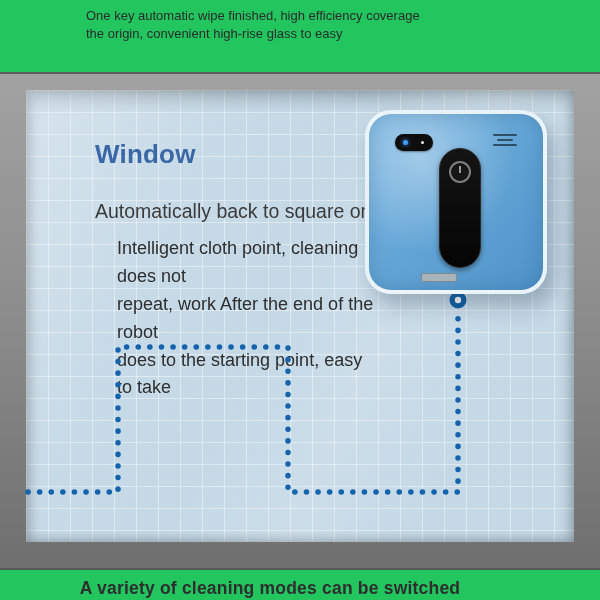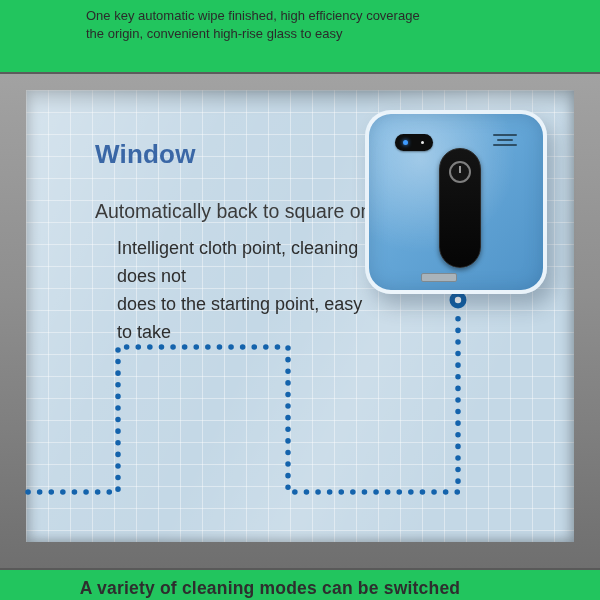--- a/index.html
+++ b/index.html
@@ -225,20 +225,21 @@
   <div class="window-section">
     <div class="glass"></div>
     <div class="glass-sheen"></div>
 
     <div class="headline">
       <div>Window</div>
     </div>
     <div class="subheadline">Automatically back to square one</div>
     <div class="description">
       <div>Intelligent cloth point, cleaning does not</div>
+      <div>repeat, work   After the end of the robot</div>
       <div>does to the starting point, easy to take</div>
     </div>
 
     <svg class="path-svg" viewBox="0 0 600 498" xmlns="http://www.w3.org/2000/svg">
       <path d="M 28 418 H 118 V 273 H 288 V 418 H 458 V 238" fill="none" stroke="#1463ac" stroke-width="5.5" stroke-linecap="round" stroke-dasharray="0.1 11.5"></path>
       <circle cx="458" cy="226" r="8.5" fill="#0f5fa6"></circle>
       <circle cx="458" cy="226" r="3.2" fill="#ffffff"></circle>
     </svg>
 
     <div class="robot">

